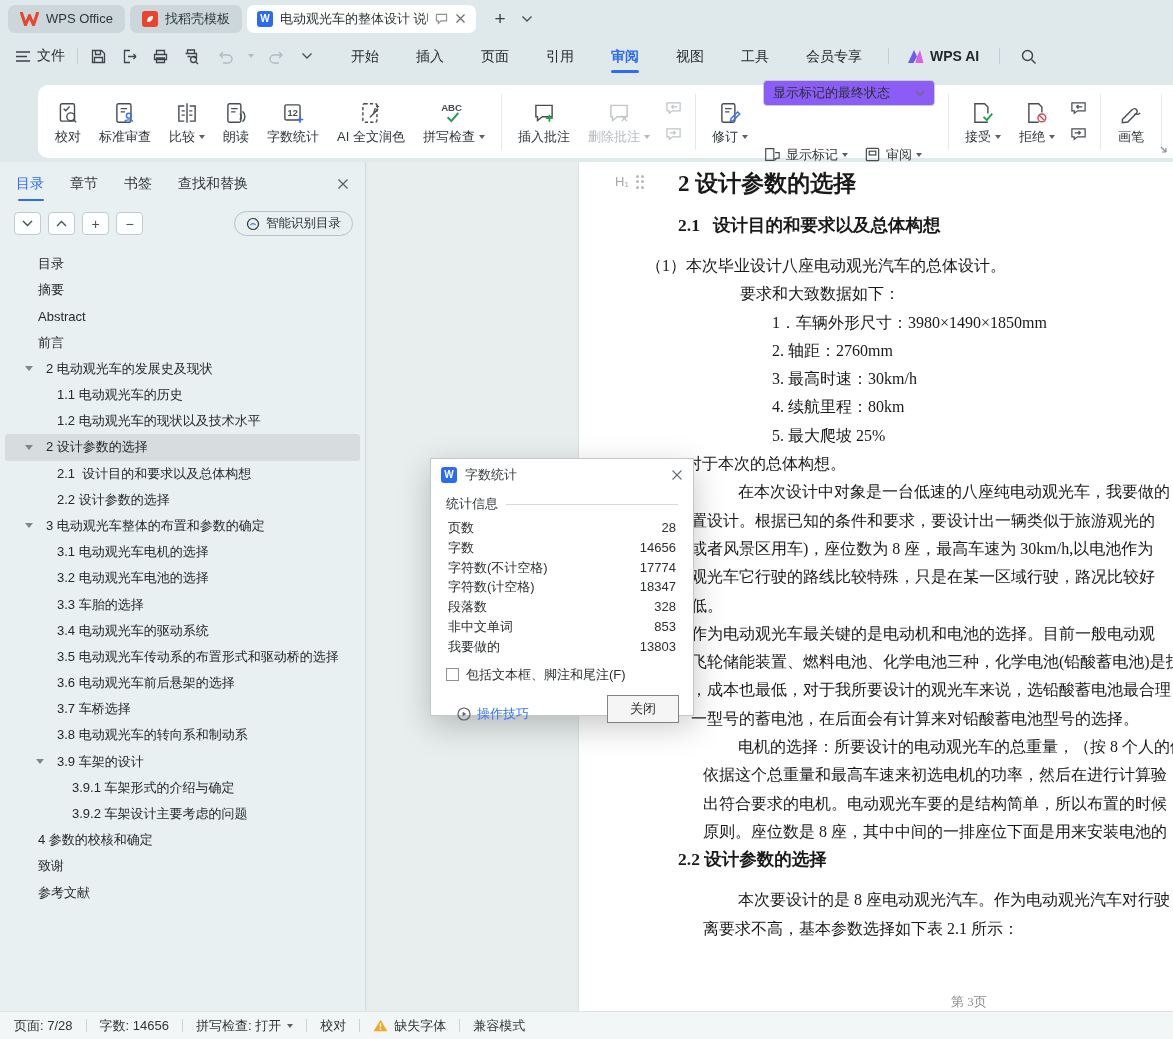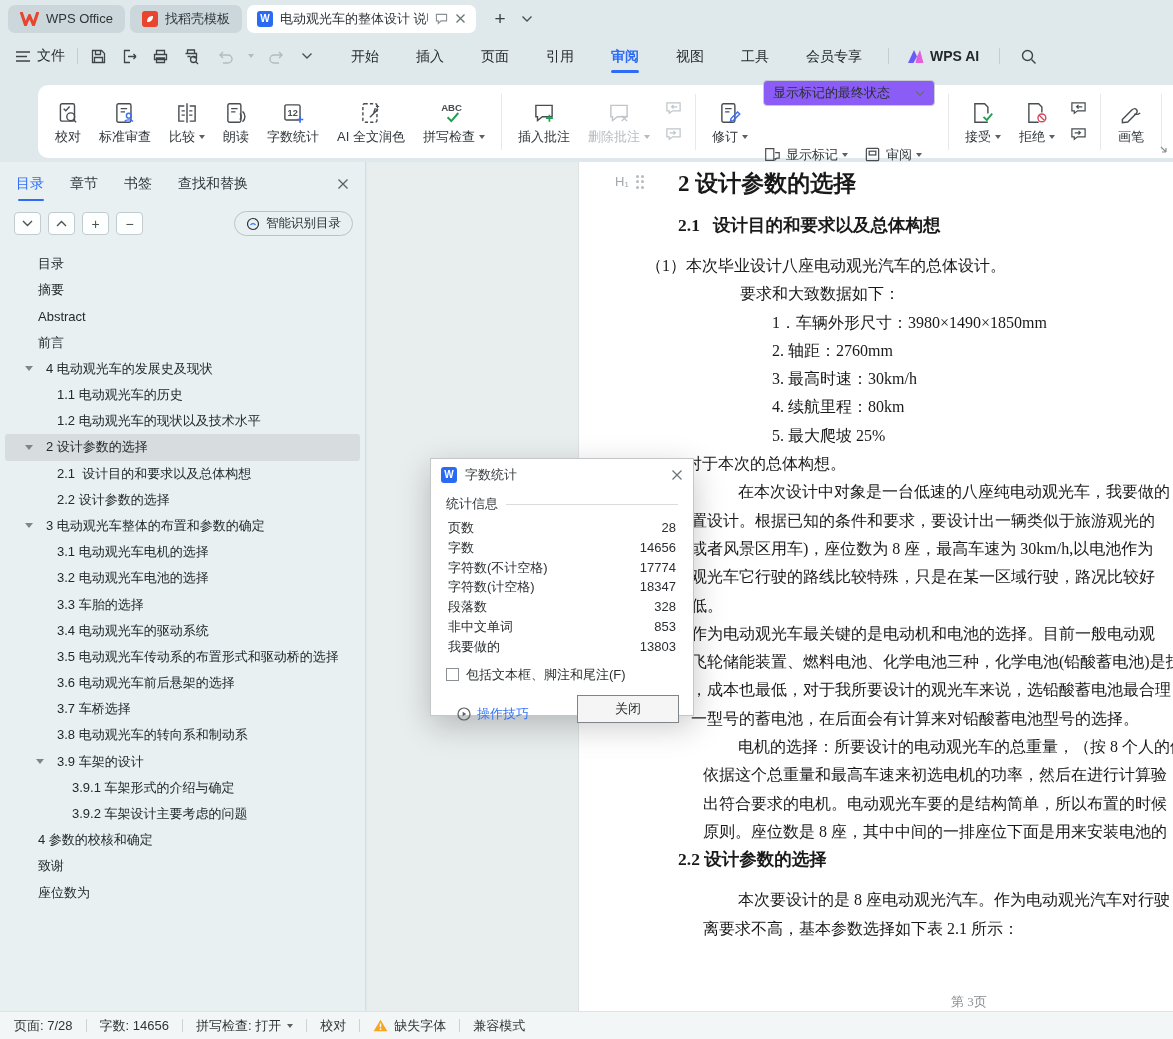--- a/index.html
+++ b/index.html
@@ -116,21 +116,21 @@
   .dlg-title .t { color:#3a4043; }
   .dlg-x { margin-left:auto; }
   .dlg-body { padding:2px 15px 0 15px; }
   .dlg-group { display:flex; align-items:center; gap:8px; color:#33383b; margin:3px 0 5px 0; }
   .dlg-group::after { content:""; flex:1; height:1px; background:#d9dcdd; }
   .dlg-row { display:flex; justify-content:space-between; line-height:19.8px; padding:0 2px; }
   .dlg-check { display:flex; align-items:center; gap:7px; margin-top:9px; }
   .cbox { width:13px; height:13px; border:1px solid #8a9094; background:#fff; flex:0 0 auto; }
   .dlg-foot { display:flex; align-items:flex-end; justify-content:space-between; padding:11px 14px 0 26px; }
   .tips-link { display:flex; align-items:center; gap:6px; color:#3272f8; }
-  .btn-close { width:102px; height:28px; background:#f5f5f5; border:1px solid #7e8487;
+  .btn-close { width:72px; height:28px; background:#f5f5f5; border:1px solid #7e8487;
     display:flex; align-items:center; justify-content:center; color:#2b2f31; font-size:13px; }
 
   
   .statusbar { position:absolute; left:0; right:0; bottom:0; height:28px; background:#f2f6f7;
     border-top:1px solid #dfe3e4; display:flex; align-items:center; padding-left:14px;
     font-size:13px; color:#303436; }
   .sdiv { width:1px; height:13px; background:#ccd3d6; margin:0 13px; }
   .st-item { display:flex; align-items:center; gap:6px; white-space:nowrap; }
 </style>
 </head>
@@ -539,21 +539,21 @@
       <div class="toc-item lvl0">
       <span class="tarrow" style="visibility: hidden;">
           <i class="tri-down"></i>
         </span>
       <span class="toc-label">前言</span>
     </div>
       <div class="toc-item lvl1">
       <span class="tarrow">
           <i class="tri-down"></i>
         </span>
-      <span class="toc-label">4 电动观光车的发展史及现状</span>
+      <span class="toc-label">2 电动观光车的发展史及现状</span>
     </div>
       <div class="toc-item lvl2">
       <span class="tarrow" style="visibility: hidden;">
           <i class="tri-down"></i>
         </span>
       <span class="toc-label">1.1 电动观光车的历史</span>
     </div>
       <div class="toc-item lvl2">
       <span class="tarrow" style="visibility: hidden;">
           <i class="tri-down"></i>
@@ -659,21 +659,21 @@
       <div class="toc-item lvl0">
       <span class="tarrow" style="visibility: hidden;">
           <i class="tri-down"></i>
         </span>
       <span class="toc-label">致谢</span>
     </div>
       <div class="toc-item lvl0">
       <span class="tarrow" style="visibility: hidden;">
           <i class="tri-down"></i>
         </span>
-      <span class="toc-label">座位数为</span>
+      <span class="toc-label">参考文献</span>
     </div>
     </div>
 </div>
 
 <div class="docarea">
   <div class="page">
     <div class="h1-marker">
       <span>H₁</span>
       <span class="drag-dots">
           <i></i>

